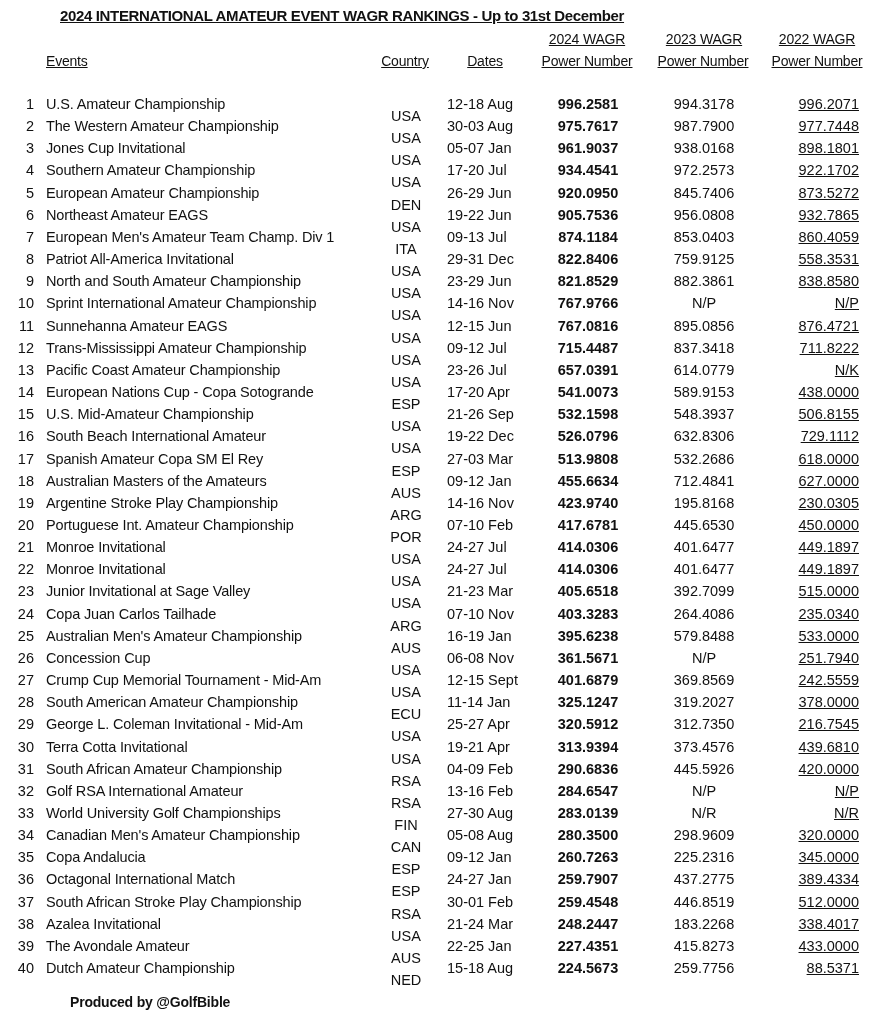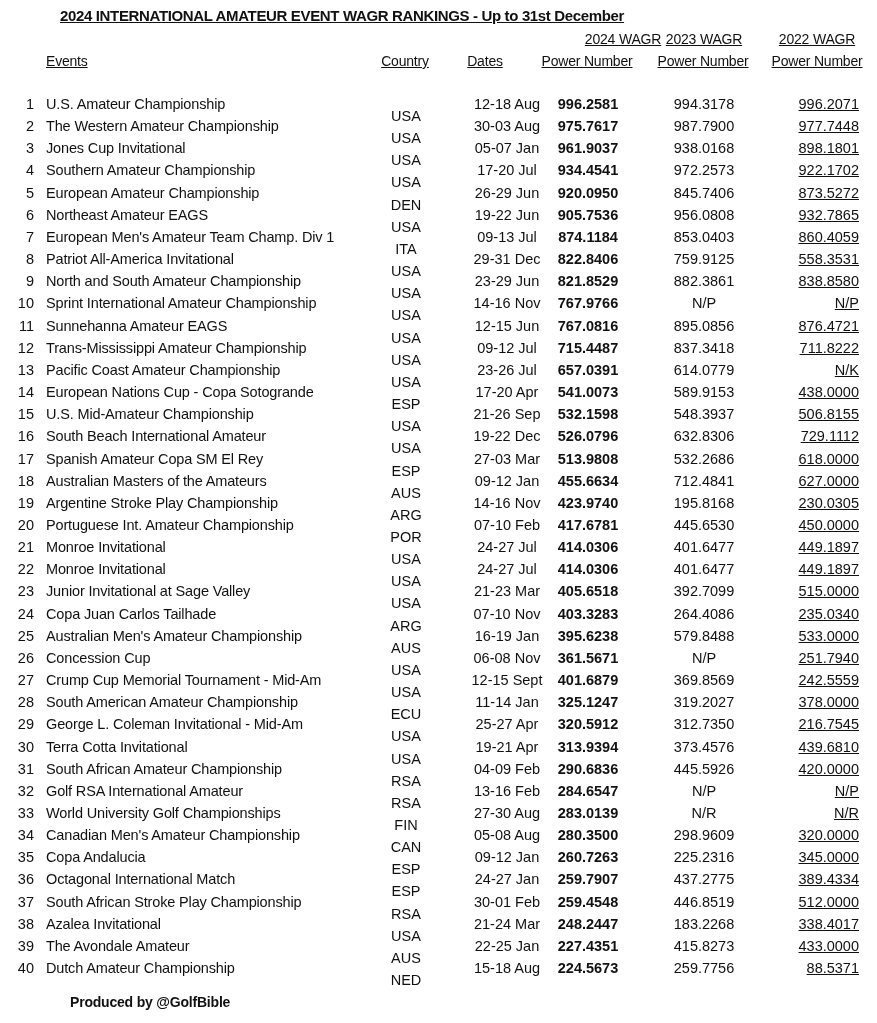--- a/index.html
+++ b/index.html
@@ -16,35 +16,35 @@
     position: absolute; font-size: 14px; text-decoration: underline;
     white-space: nowrap; letter-spacing: -0.2px;
   }
   .hdr.c { transform: translateX(-50%); text-align: center; }
   .rows { position: absolute; left: 0; top: 94px; width: 877px; }
   .row { position: relative; height: 22.17px; font-size: 14.5px; white-space: nowrap; }
   .row span { position: absolute; top: 2px; }
   .rank { width: 34px; left: 0; text-align: right; }
   .event { left: 46px; letter-spacing: -0.15px; }
   .country { left: 381px; width: 50px; text-align: center; margin-top: 12px; }
-  .dates { left: 468px; width: 78px; text-align: center; }
+  .dates { left: 447px; width: 78px; }
   .p24 { left: 548px; width: 80px; text-align: center; font-weight: bold; }
   .p23 { left: 664px; width: 80px; text-align: center; }
   .p22 { left: 777px; width: 82px; text-align: right; text-decoration: underline; }
   .footer {
     position: absolute; left: 46px; top: 994px;
     font-size: 14px; font-weight: bold; letter-spacing: -0.2px; padding-left: 24px;
   }
 </style>
 </head>
 <body>
 
 <div class="title">2024 INTERNATIONAL AMATEUR EVENT WAGR RANKINGS - Up to 31st December</div>
 
-<div class="hdr c" style="left:587px; top:31px;margin-left:36px;">2024 WAGR</div>
+<div class="hdr c" style="left:587px; top:31px;">2024 WAGR</div>
 <div class="hdr c" style="left:704px; top:31px;">2023 WAGR</div>
 <div class="hdr c" style="left:817px; top:31px;">2022 WAGR</div>
 
 <div class="hdr" style="left:46px; top:53px;">Events</div>
 <div class="hdr c" style="left:405px; top:53px;">Country</div>
 <div class="hdr c" style="left:485px; top:53px;">Dates</div>
 <div class="hdr c" style="left:587px; top:53px;">Power Number</div>
 <div class="hdr c" style="left:703px; top:53px;">Power Number</div>
 <div class="hdr c" style="left:817px; top:53px;">Power Number</div>
 

